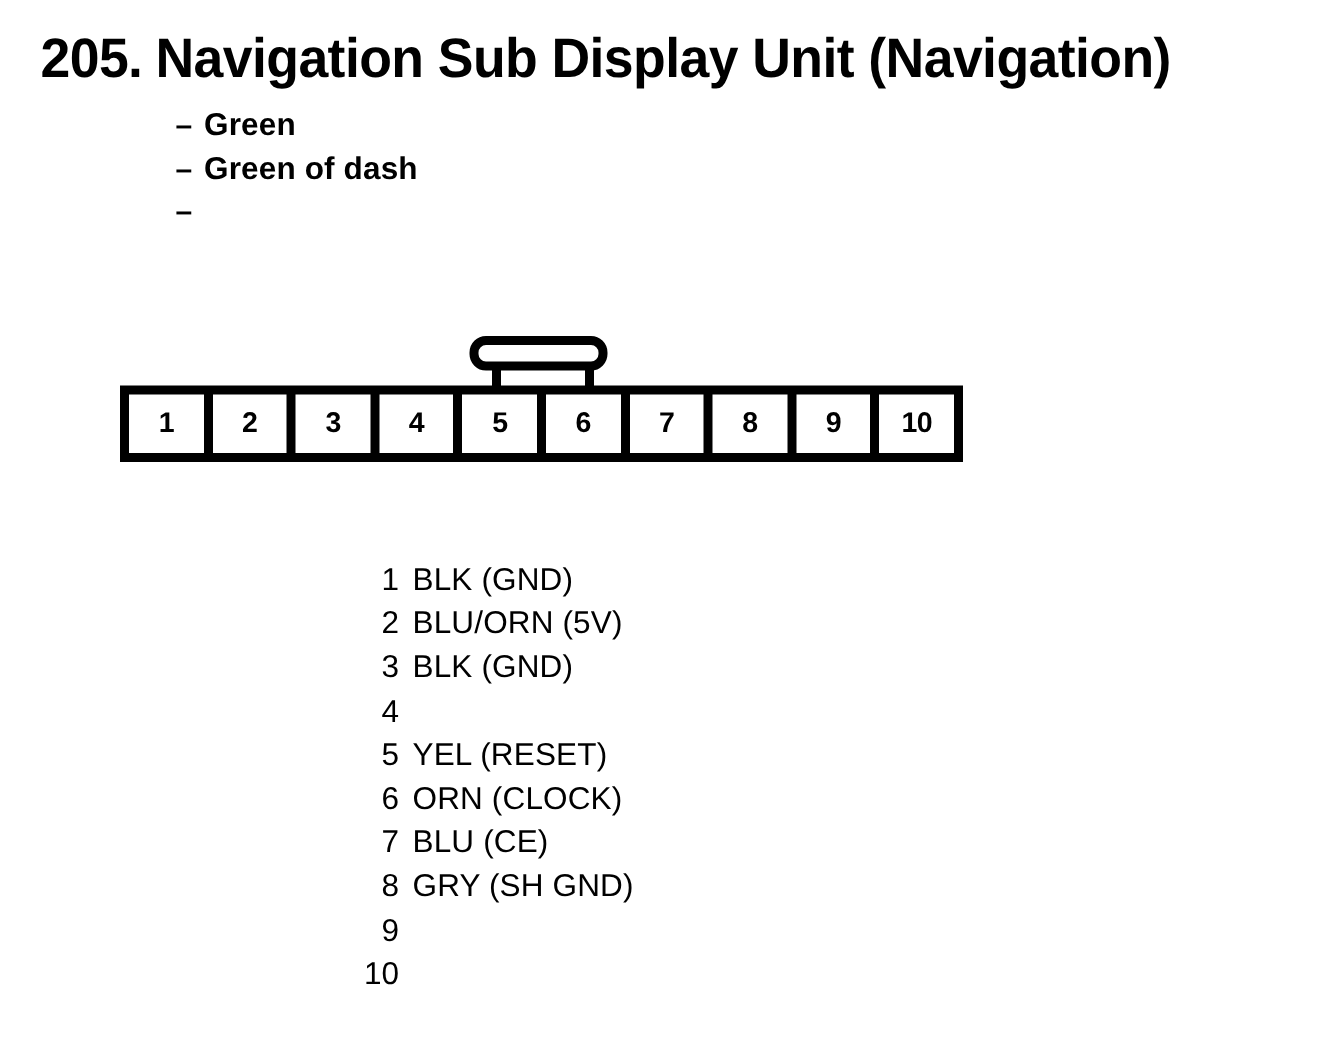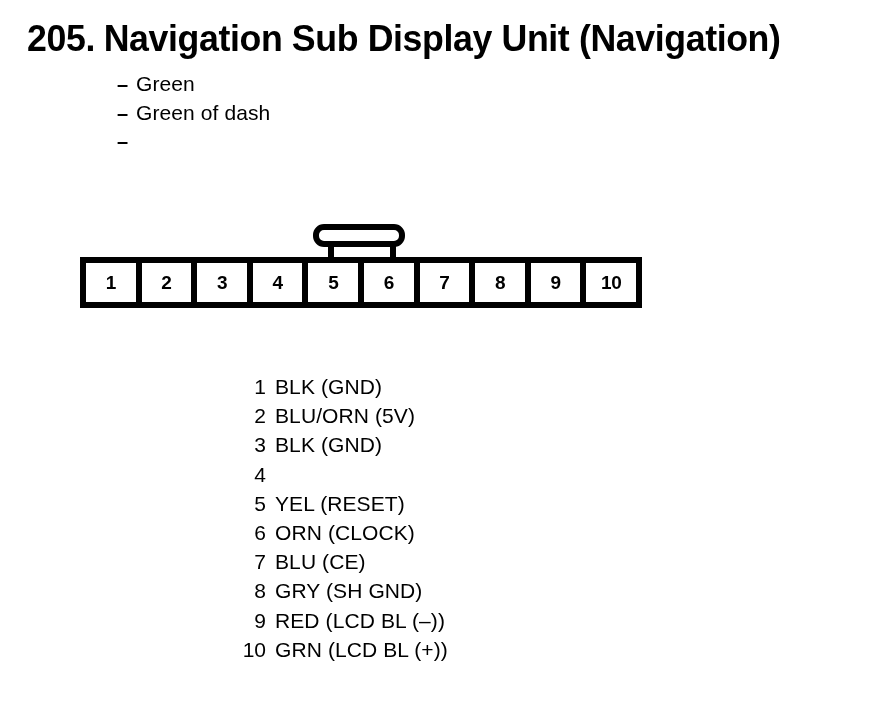--- a/index.html
+++ b/index.html
@@ -49,20 +49,21 @@
     white-space: nowrap;
   }
   .desc-dash {
     width: 19px;
     flex: 0 0 19px;
     font-weight: bold;
     font-size: 20px;
   }
   .desc-text {
     letter-spacing: 0.1px;
+    font-weight: bold;
   }
 
   
   #connector {
     position: absolute;
     left: 80px;
     top: 224px;
     width: 562px;
     height: 84px;
   }
@@ -205,19 +206,17 @@
   <div class="legend-row">
     <span class="legend-num">7</span>
     <span class="legend-label">BLU (CE)</span>
   </div>
   <div class="legend-row">
     <span class="legend-num">8</span>
     <span class="legend-label">GRY (SH GND)</span>
   </div>
   <div class="legend-row">
     <span class="legend-num">9</span>
-    <span class="legend-label">RED (LCD BL (–))</span>
   </div>
   <div class="legend-row">
     <span class="legend-num">10</span>
-    <span class="legend-label">GRN (LCD BL (+))</span>
   </div>
 </div>
 
 </body></html>

